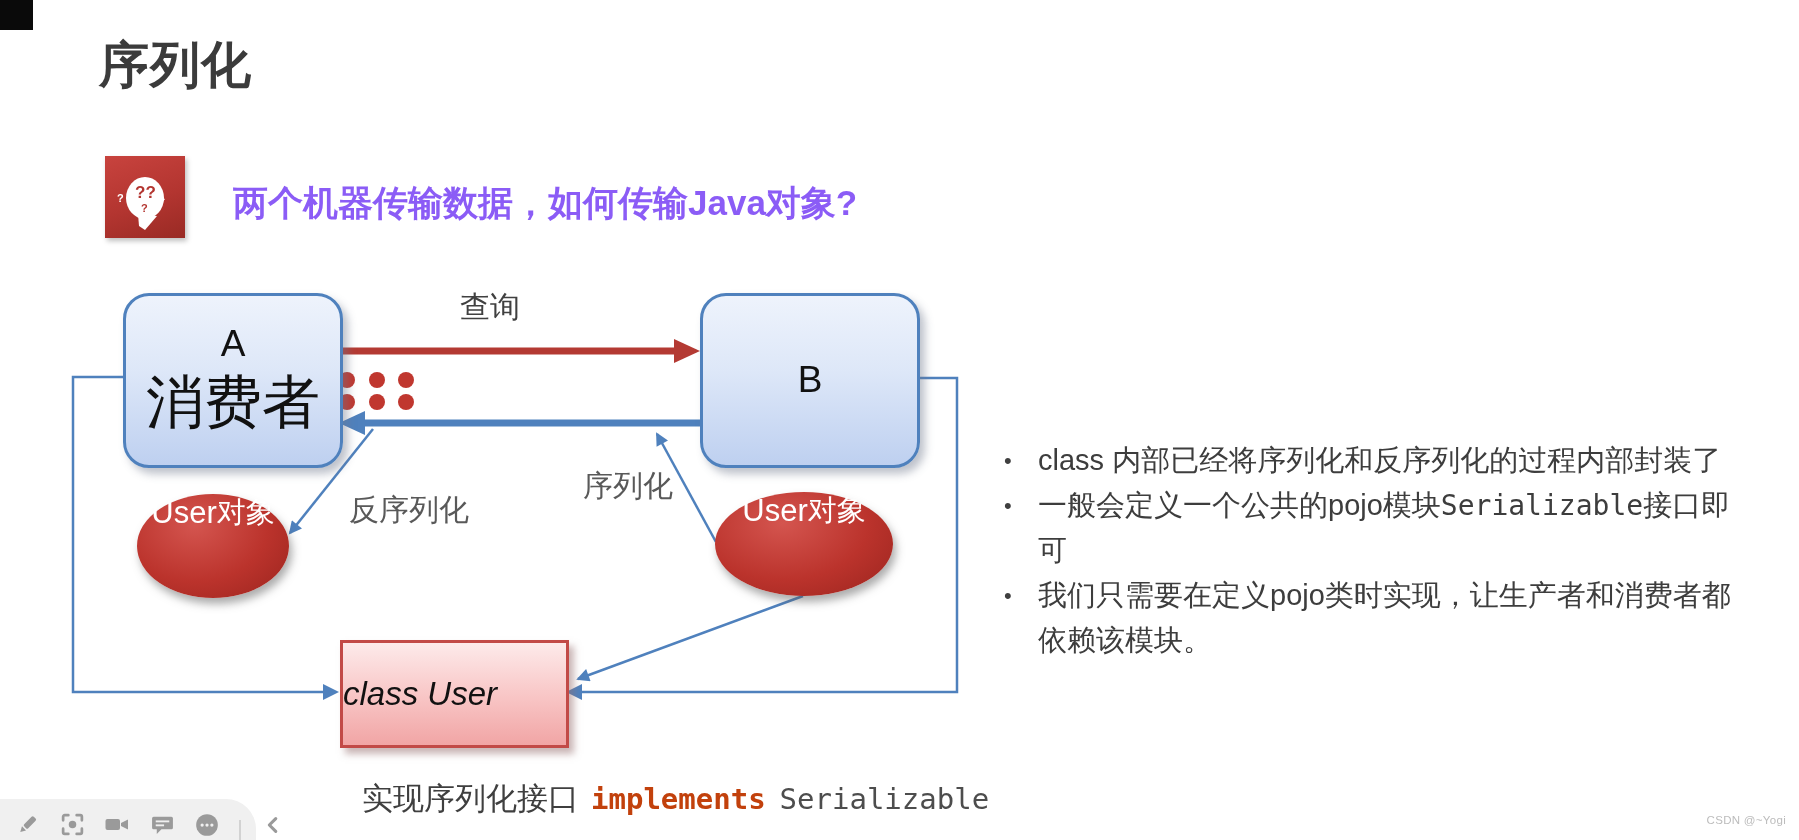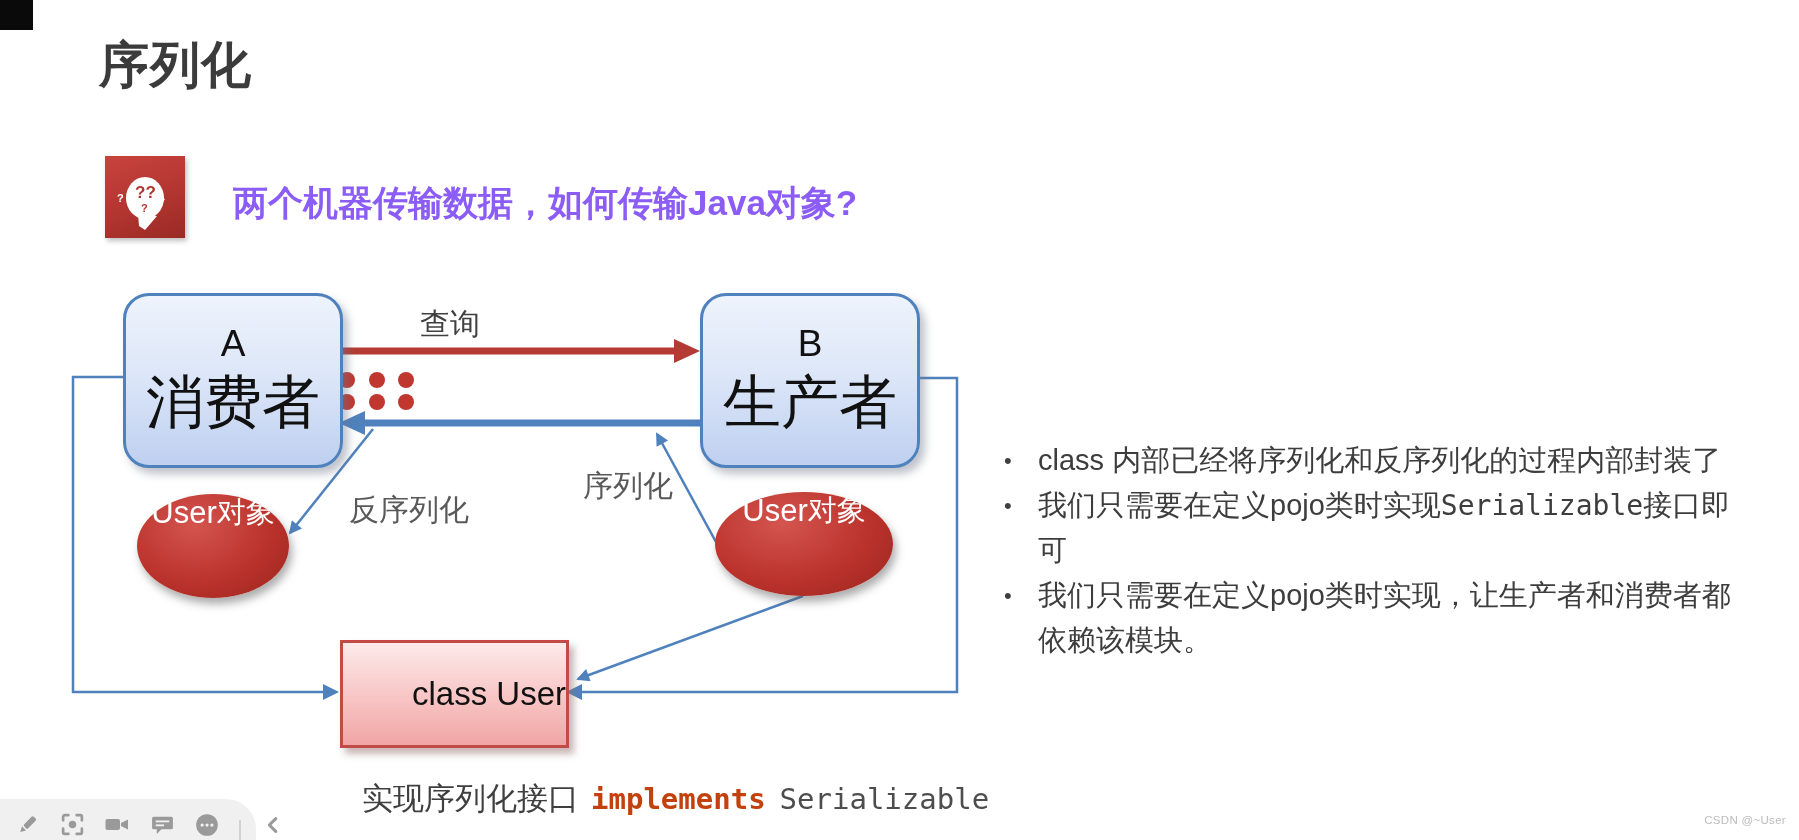--- a/index.html
+++ b/index.html
@@ -38,26 +38,26 @@
         display:flex;justify-content:center;color:#fff;}
   .uobj-left{left:137px;top:494px;width:152px;height:104px;}
   .uobj-right{left:715px;top:492px;width:178px;height:104px;}
   .uobj .l1{font-size:31px;line-height:1.25;}
   .uobj .l2{font-size:29px;line-height:1.25;}
 
   
   .class-box{position:absolute;left:340px;top:640px;width:223px;height:102px;border:3px solid #c24a47;
         background:linear-gradient(180deg,#fdeaea 0%,#f8c4c4 55%,#f1a5a5 100%);
         box-shadow:5px 6px 7px rgba(150,110,110,.5);
-        display:flex;align-items:center;justify-content:flex-end;z-index:2;}
+        display:flex;align-items:center;justify-content:flex-start;z-index:2;font-style:italic;}
   .class-box .txt{font-size:33px;color:#111;}
 
   
   .dlabel{position:absolute;color:#404040;font-size:30px;z-index:3;}
-  .lbl-query{left:420px;top:304px;width:100px;text-align:left;}
+  .lbl-query{left:420px;top:287px;width:100px;text-align:right;}
   .lbl-deser{left:349px;top:490px;color:#595959;}
   .lbl-ser{left:583px;top:466px;color:#595959;}
 
   
   .caption{position:absolute;left:362px;top:778px;font-size:31px;color:#3f3f3f;white-space:nowrap;z-index:2;}
   .caption .kw{font-family:"DejaVu Sans Mono",monospace;font-weight:700;color:#c2410c;font-size:29px;margin-left:12px;}
   .caption .type{font-family:"DejaVu Sans Mono",monospace;color:#4d4d4d;font-size:29px;margin-left:14px;}
 
   
   .notes{position:absolute;left:986px;top:438px;width:760px;z-index:2;}
@@ -140,21 +140,20 @@
     <line x1="803" y1="596" x2="578" y2="679" stroke="#4f81bd" stroke-width="2.5" marker-end="url(#arrowBlue)"></line>
   </svg>
 
   <div class="node node-a">
     <div class="l1">A</div>
     <div class="l2">消费者</div>
   </div>
 
   <div class="node node-b">
     <div class="l1">B</div>
-    <div class="l2">生产者</div>
   </div>
 
   <div class="dlabel lbl-query">查询</div>
   <div class="dlabel lbl-deser">反序列化</div>
   <div class="dlabel lbl-ser">序列化</div>
 
   <div class="uobj uobj-left">
     <div class="l1">User</div>
     <div class="l2">对象</div>
   </div>
@@ -171,21 +170,21 @@
     <span>实现序列化接口</span><span class="kw">implements</span><span class="type">Serializable</span>
   </div>
 
   <div class="notes">
     <div class="note-item">
       <span class="bullet">•</span>
       <span class="txt"><span>class 内部已经将序列化和反序列化的过程内部封装了</span><span class="mono"></span><span></span></span>
     </div>
     <div class="note-item">
       <span class="bullet">•</span>
-      <span class="txt"><span>我们只需要在定义pojo类时实现</span><span class="mono">Serializable</span><span>接口即可</span></span>
+      <span class="txt"><span>一般会定义一个公共的pojo模块</span><span class="mono">Serializable</span><span>接口即可</span></span>
     </div>
     <div class="note-item">
       <span class="bullet">•</span>
       <span class="txt"><span>我们只需要在定义pojo类时实现，让生产者和消费者都依赖该模块。</span><span class="mono"></span><span></span></span>
     </div>
   </div>
 
   <div class="toolbar">
     <div class="icons">
       <span class="tool-btn">
@@ -228,15 +227,15 @@
       </span>
       <span class="tool-sep"></span>
       <span class="tool-btn">
         <svg width="22" height="22" viewBox="0 0 24 24" fill="none" stroke="#9a9a9a" stroke-width="3.4" stroke-linecap="round" stroke-linejoin="round">
           <polyline points="15,5 8,12 15,19"></polyline>
         </svg>
       </span>
     </div>
   </div>
 
-  <div class="watermark">CSDN @~User</div>
+  <div class="watermark">CSDN @~Yogi</div>
 
 </div>
 
 </body></html>

